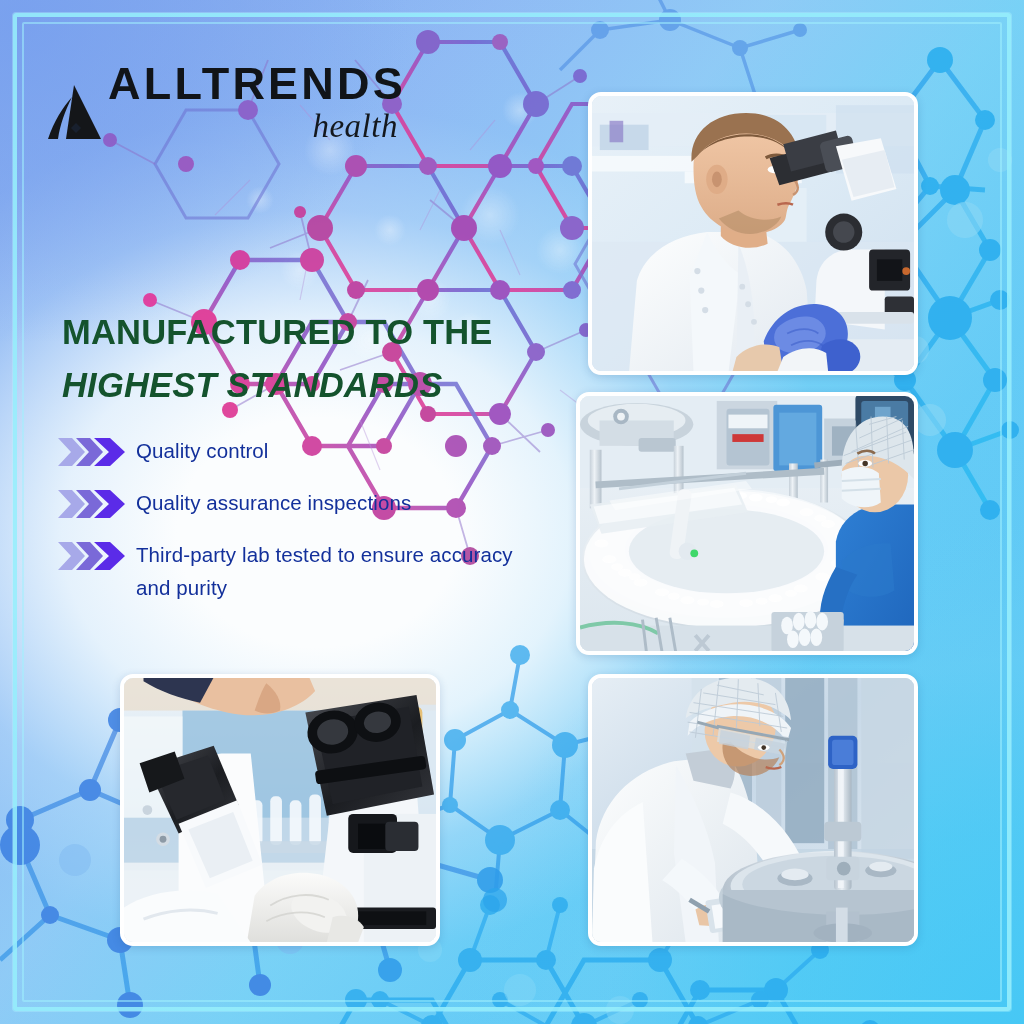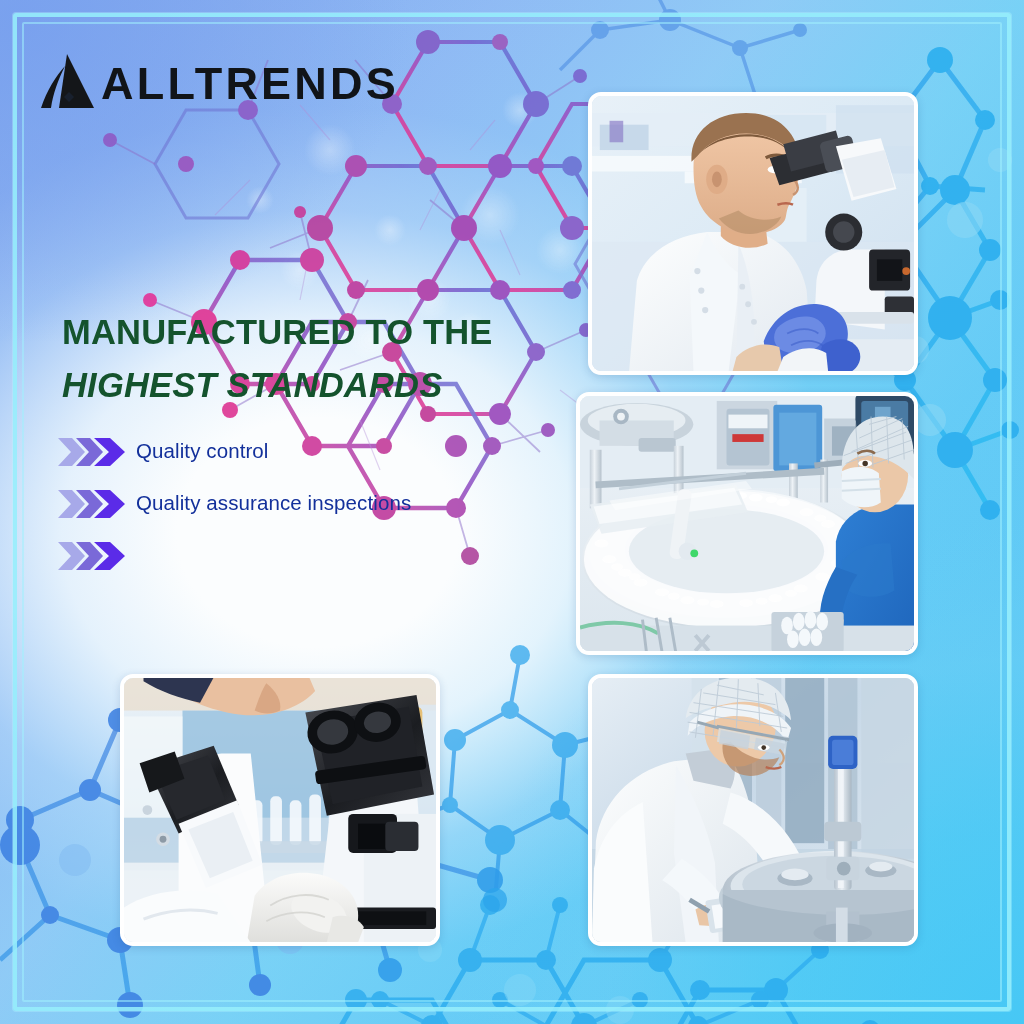--- a/index.html
+++ b/index.html
@@ -58,22 +58,22 @@
     border-radius:2px;
     pointer-events:none;
   }
 
   
   .deco { position:absolute; inset:0; pointer-events:none; }
   .deco svg { display:block; width:1024px; height:1024px; }
 
   
   .logo {
-    position:absolute; left:37px; top:48px;
-    display:flex; align-items:flex-start;
+    position:absolute; left:44px; top:48px;
+    display:flex; align-items:flex-end;
   }
   .logo-mark { width:62px; height:62px; margin-right:2px; margin-top:2px; }
   .logo-text-wrap { display:flex; flex-direction:column; }
   .logo-word {
     font-family:"Liberation Sans", sans-serif;
     font-size:45px;
     font-weight:700;
     letter-spacing:3.2px;
     color:#111418;
     line-height:1;
@@ -450,20 +450,21 @@
   </div>
 
   <div class="logo">
     <svg class="logo-mark" viewBox="0 0 62 62" xmlns="http://www.w3.org/2000/svg">
       <path d="M30 4 L57 58 L22 58 Z" fill="#141619"></path>
       <path d="M4 58 C10 40 19 26 28 16 C21 30 16 44 14 58 Z" fill="#141619"></path>
       <polygon points="27,47 32,42 37,47 32,52" fill="#18202E"></polygon>
     </svg>
     <div class="logo-text-wrap">
       <div class="logo-word">ALLTRENDS</div>
+      <div class="logo-sub">health</div>
     </div>
   </div>
 
   <div class="headline">
     <span>MANUFACTURED TO THE</span>
     <span class="l2">HIGHEST STANDARDS</span>
   </div>
 
   <div class="bullets">
 
@@ -484,20 +485,21 @@
       </svg>
       <div class="bullet-text">Quality assurance inspections</div>
     </div>
 
     <div class="bullet">
       <svg class="chev" viewBox="0 0 70 32" xmlns="http://www.w3.org/2000/svg">
         <polygon points="0,2 14,2 27,16 14,30 0,30 13,16" fill="#A7A9E9"></polygon>
         <polygon points="18,2 32,2 45,16 32,30 18,30 31,16" fill="#7A69D8"></polygon>
         <polygon points="36,2 52,2 67,16 52,30 36,30 51,16" fill="#5B2BE8"></polygon>
       </svg>
+      <div class="bullet-text">Third-party lab tested to ensure accuracy and purity</div>
     </div>
 
   </div>
 
   <div class="photo" id="photo-microscope-scientist">
     <div class="scene">
       <svg viewBox="0 0 330 283" preserveAspectRatio="xMidYMid slice" xmlns="http://www.w3.org/2000/svg">
         <defs>
           <linearGradient id="p1bg" x1="0" y1="0" x2="1" y2="1">
             <stop offset="0%" stop-color="#E8F1F8"></stop>

